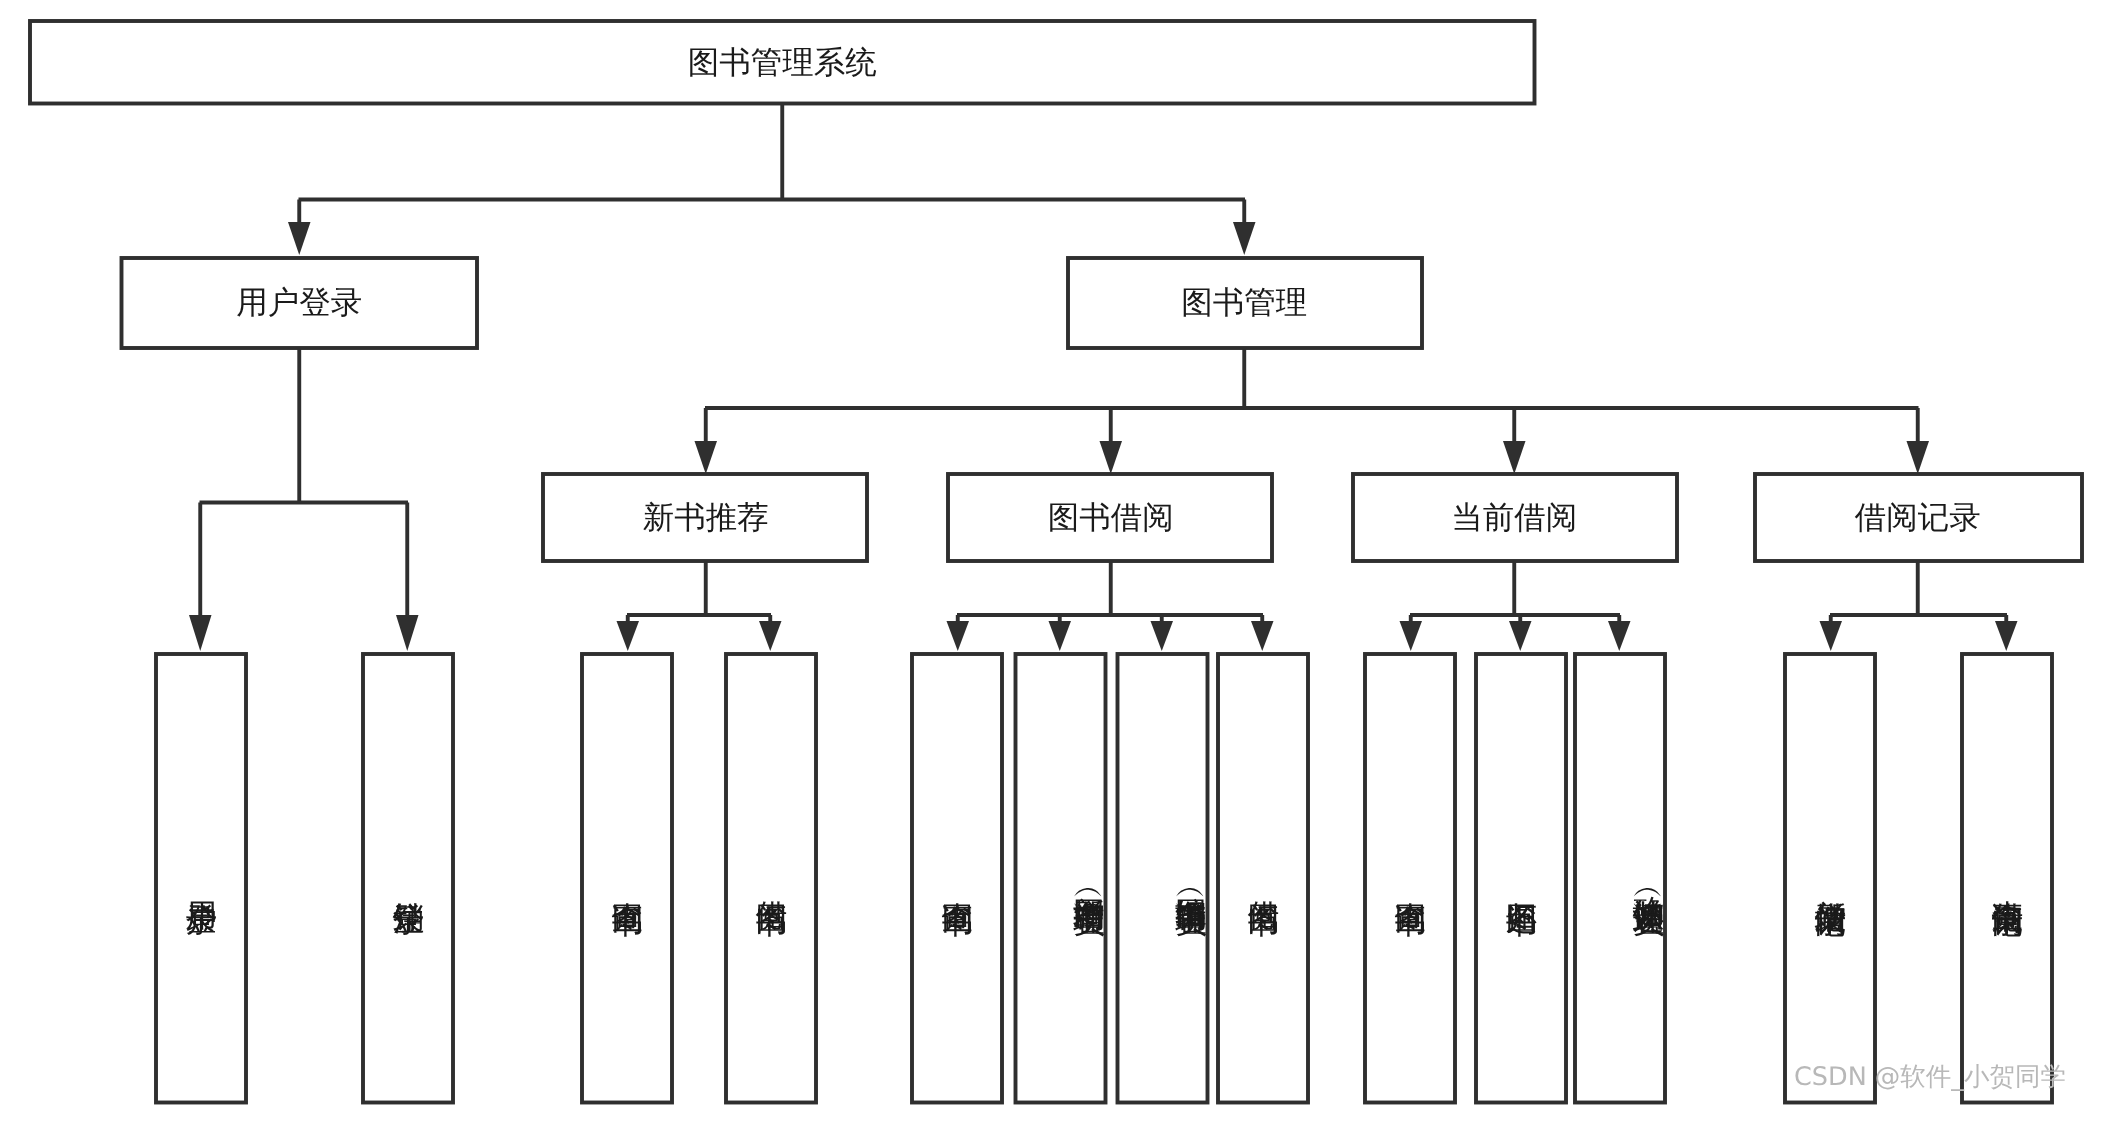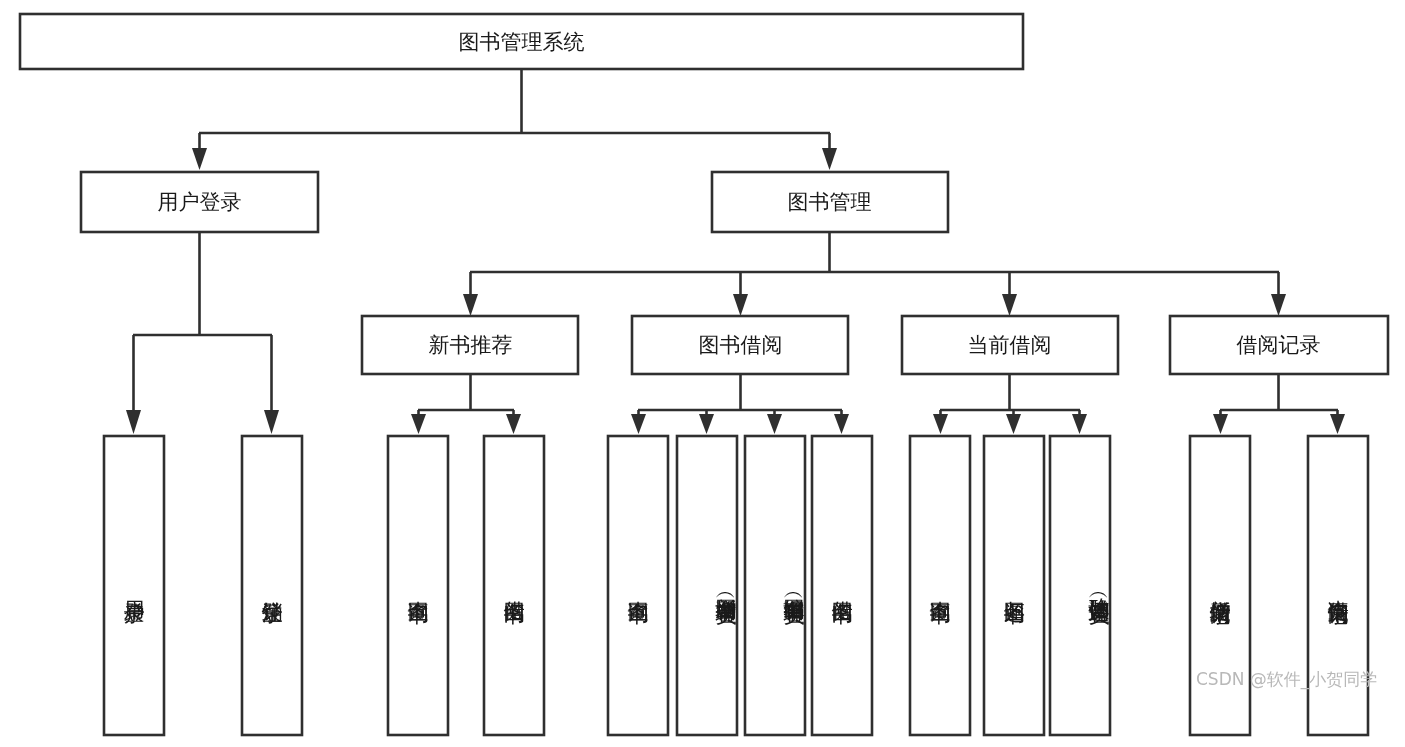--- a/index.html
+++ b/index.html
@@ -208,15 +208,15 @@
   <div class="leaf-label" style="left:608px; top:436px; width:60px; height:299px; display:flex; align-items:center; justify-content:center;">查询图书</div>
   <div class="leaf-label" style="left:677px; top:440px; width:60px; height:291px; display:flex; align-items:flex-start; justify-content:center;">新增图书（管理员）</div>
   <div class="leaf-label" style="left:745px; top:440px; width:60px; height:291px; display:flex; align-items:flex-start; justify-content:center;">编辑图书（管理员）</div>
   <div class="leaf-label" style="left:812px; top:436px; width:60px; height:299px; display:flex; align-items:center; justify-content:center;">借阅图书</div>
   <div class="leaf-label" style="left:910px; top:436px; width:60px; height:299px; display:flex; align-items:center; justify-content:center;">查询图书</div>
   <div class="leaf-label" style="left:984px; top:436px; width:60px; height:299px; display:flex; align-items:center; justify-content:center;">归还图书</div>
   <div class="leaf-label" style="left:1050px; top:440px; width:60px; height:291px; display:flex; align-items:flex-start; justify-content:center;">确认归还（管理员）</div>
   <div class="leaf-label" style="left:1190px; top:436px; width:60px; height:299px; display:flex; align-items:center; justify-content:center;">新增借阅记录</div>
   <div class="leaf-label" style="left:1308px; top:436px; width:60px; height:299px; display:flex; align-items:center; justify-content:center;">查询借阅记录</div>
 
-  <div class="watermark" style="left:1196px; top:668px;">CSDN @软件_小贺同学</div>
+  <div class="watermark" style="left:1196px; top:706px;">CSDN @软件_小贺同学</div>
 
 </div>
 
 </body></html>

